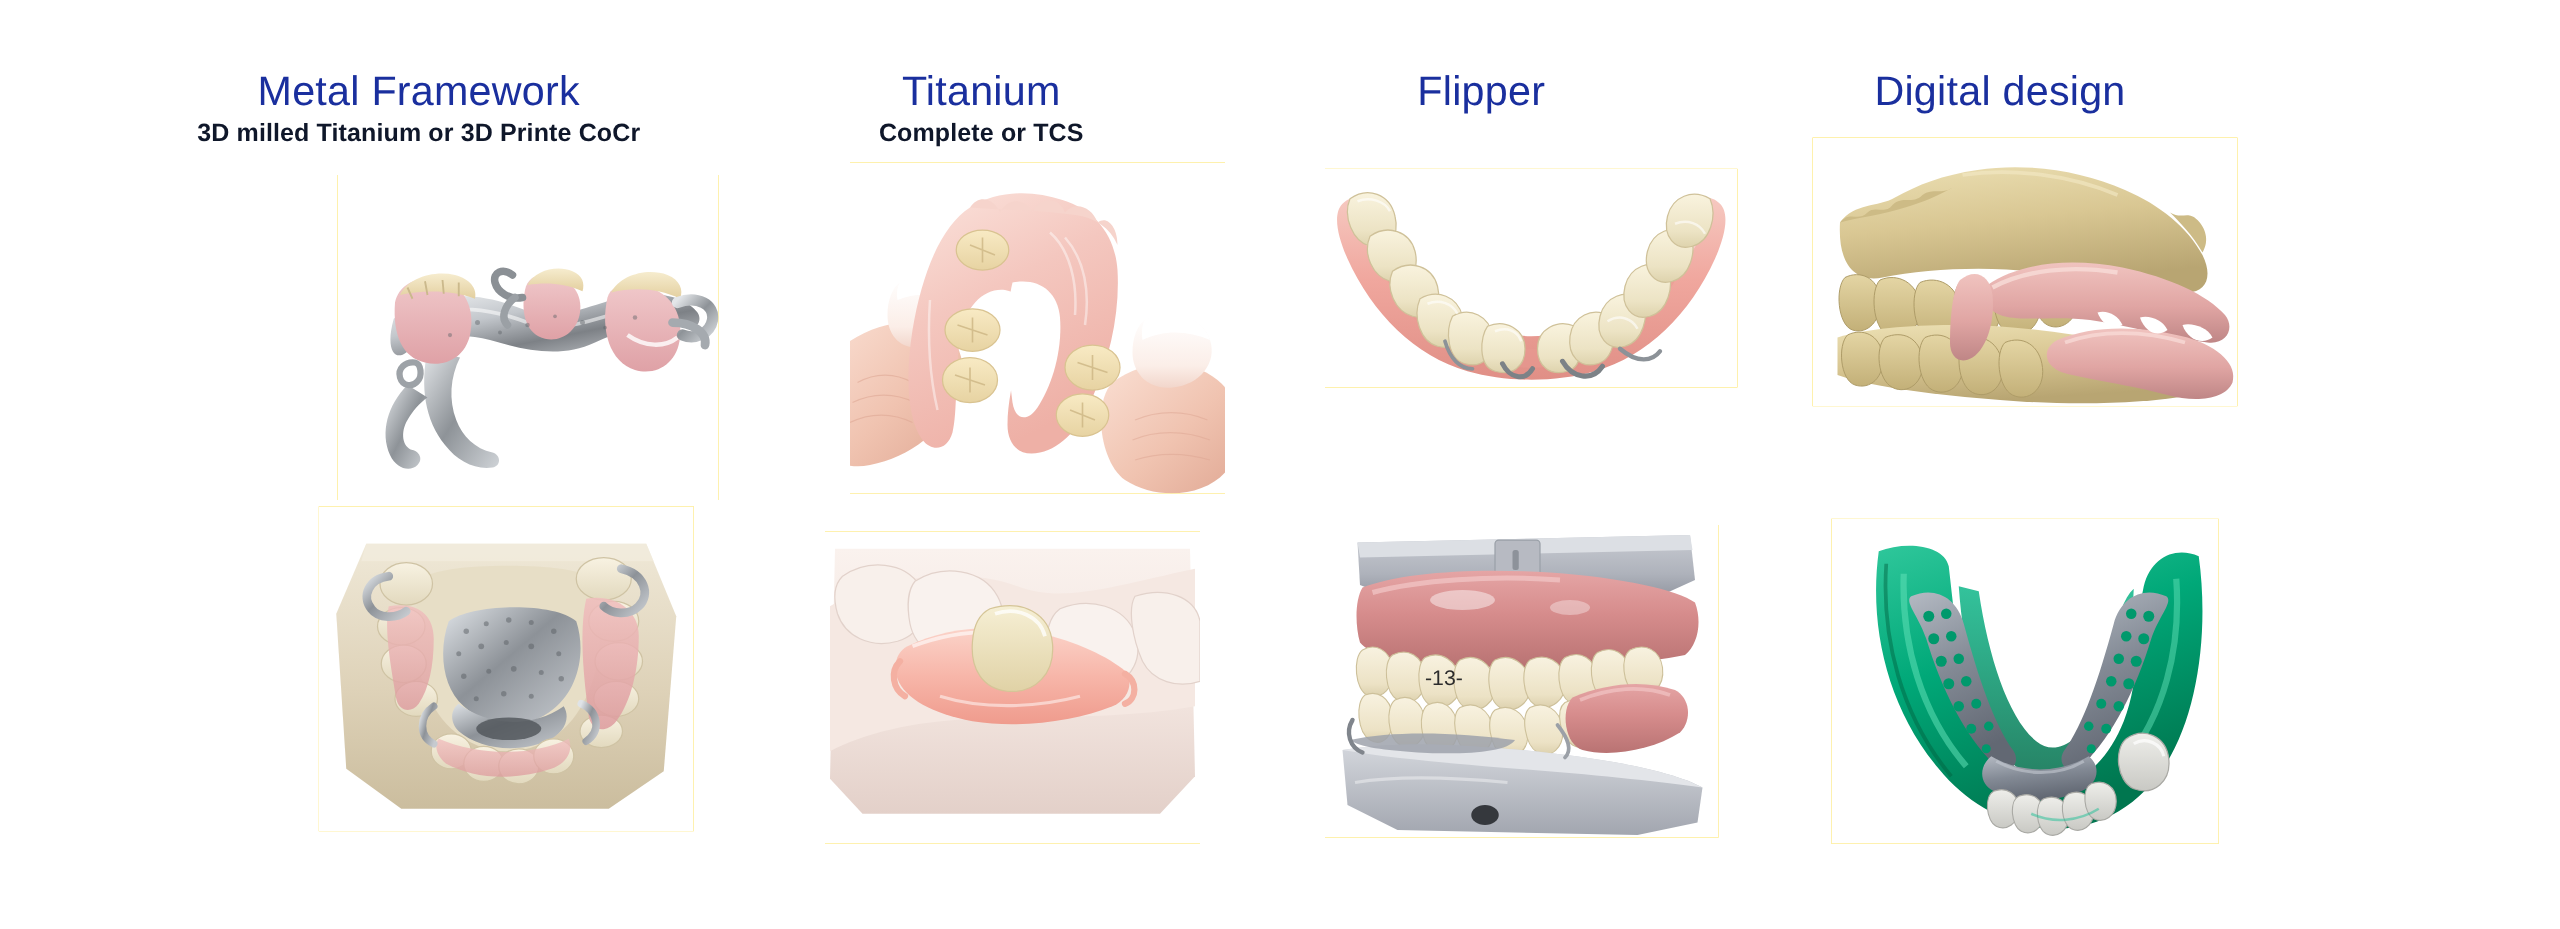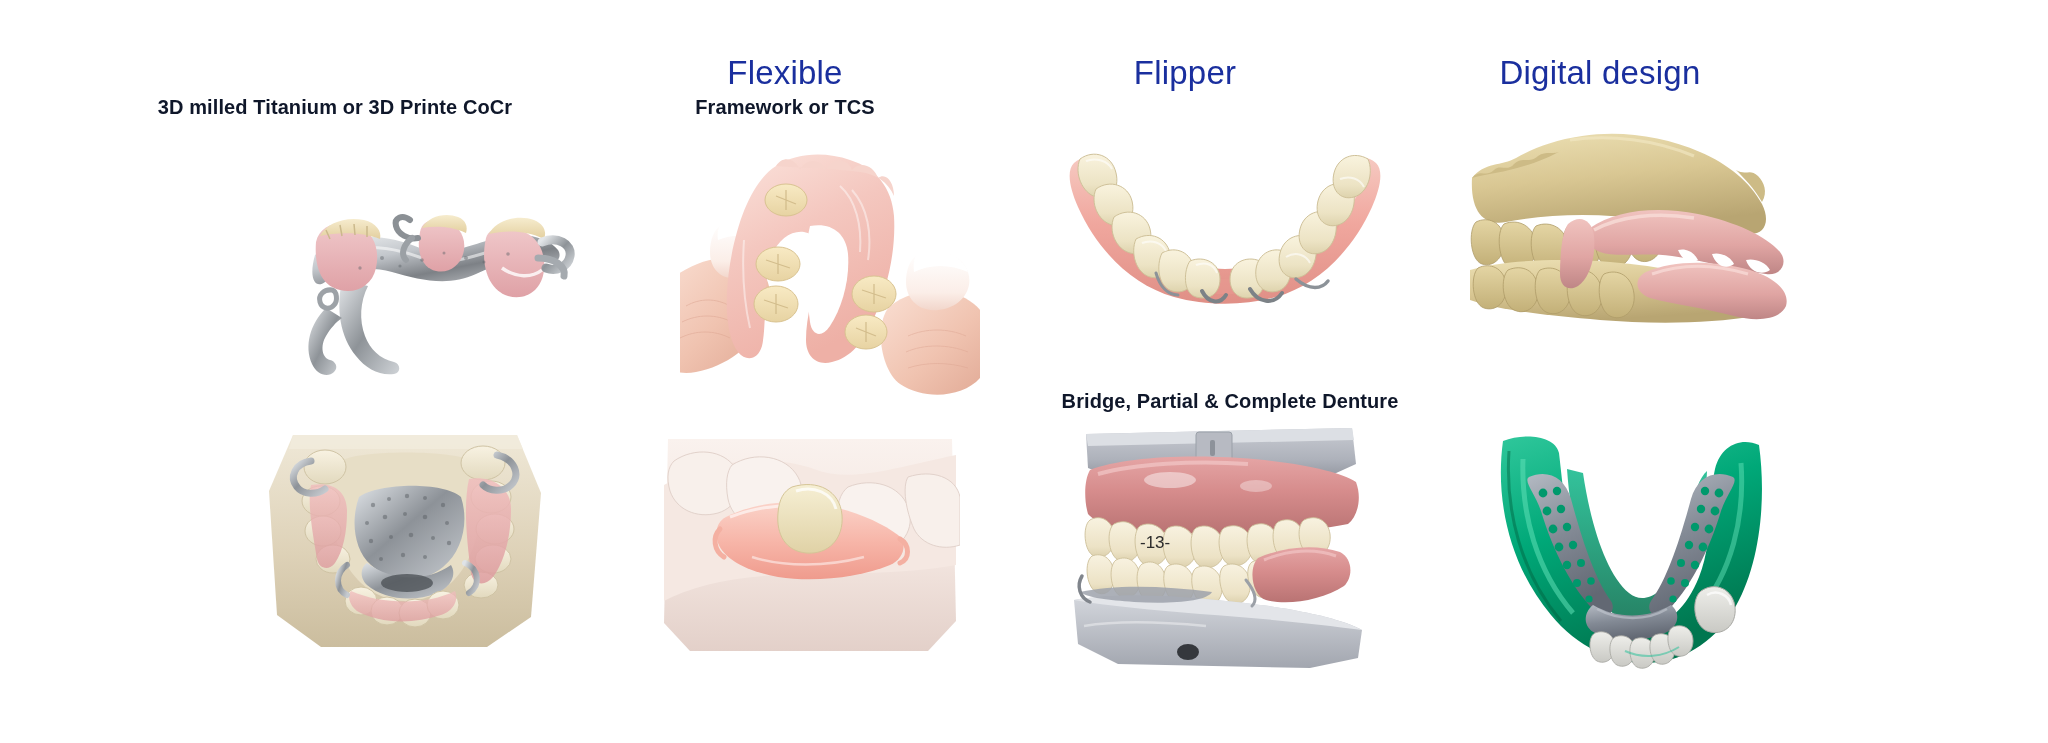--- a/index.html
+++ b/index.html
@@ -46,30 +46,30 @@
     background: #fde047;
     text-align: center;
   }
   .photo svg { display: block; width: 100%; height: 100%; }
 </style>
 </head>
 <body>
 
 <div class="board">
 
+  <div class="col-title" style="left:175px; top:55px; width:320px;">Metal Framework</div>
   <div class="col-sub" style="left:155px; top:96px; width:360px;">3D milled Titanium or 3D Printe CoCr</div>
 
-  <div class="col-title" style="left:690px; top:55px; width:190px;">Flexible</div>
-  <div class="col-sub" style="left:680px; top:96px; width:210px;">Framework or TCS</div>
+  <div class="col-title" style="left:690px; top:55px; width:190px;">Titanium</div>
+  <div class="col-sub" style="left:680px; top:96px; width:210px;">Complete or TCS</div>
 
   <div class="col-title" style="left:1090px; top:55px; width:190px;">Flipper</div>
 
   <div class="col-title" style="left:1455px; top:55px; width:290px;">Digital design</div>
 
-  <div class="col-sub" style="left:1015px; top:390px; width:430px;">Bridge, Partial &amp; Complete Denture</div>
 
   <div class="photo" style="left:270px; top:140px; width:305px; height:260px;">
     <svg viewBox="0 0 305 260" preserveAspectRatio="xMidYMid meet">
       <defs>
         <linearGradient id="mf-metal" x1="0" y1="0" x2="1" y2="1">
           <stop offset="0%" stop-color="#f2f4f5"></stop>
           <stop offset="35%" stop-color="#c3c7cc"></stop>
           <stop offset="62%" stop-color="#7d8186"></stop>
           <stop offset="100%" stop-color="#d8dbdf"></stop>
         </linearGradient>

